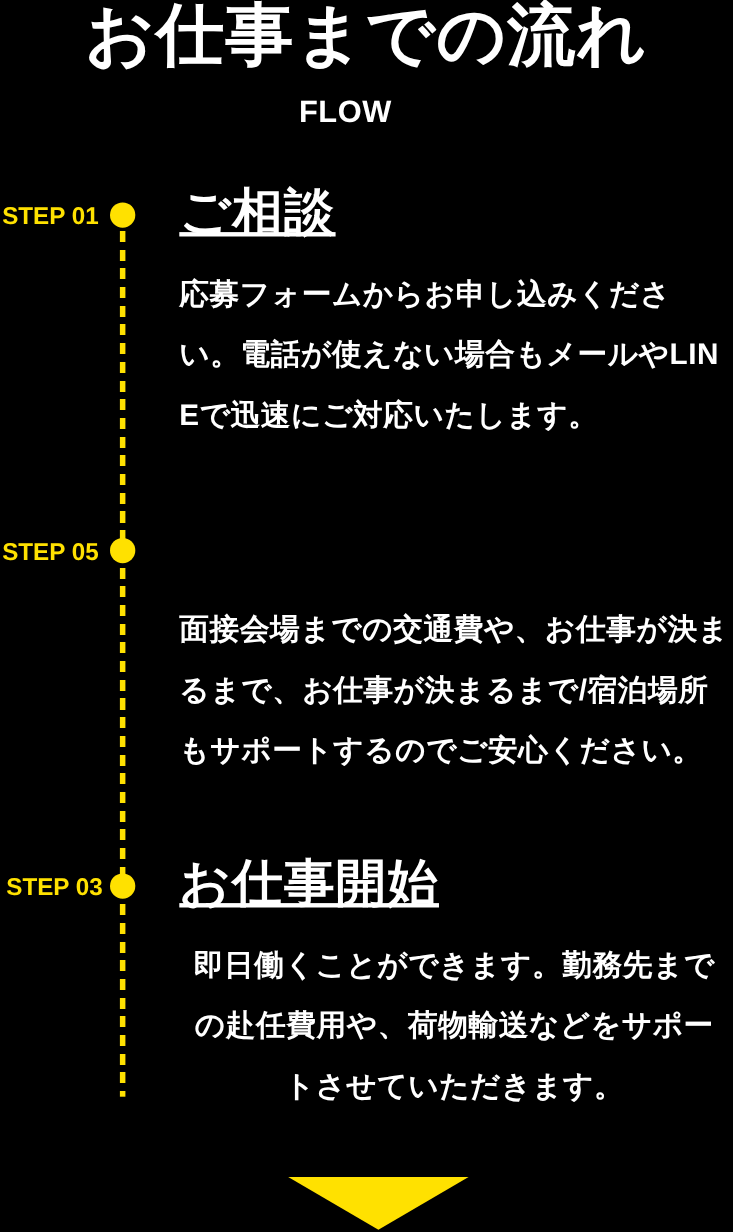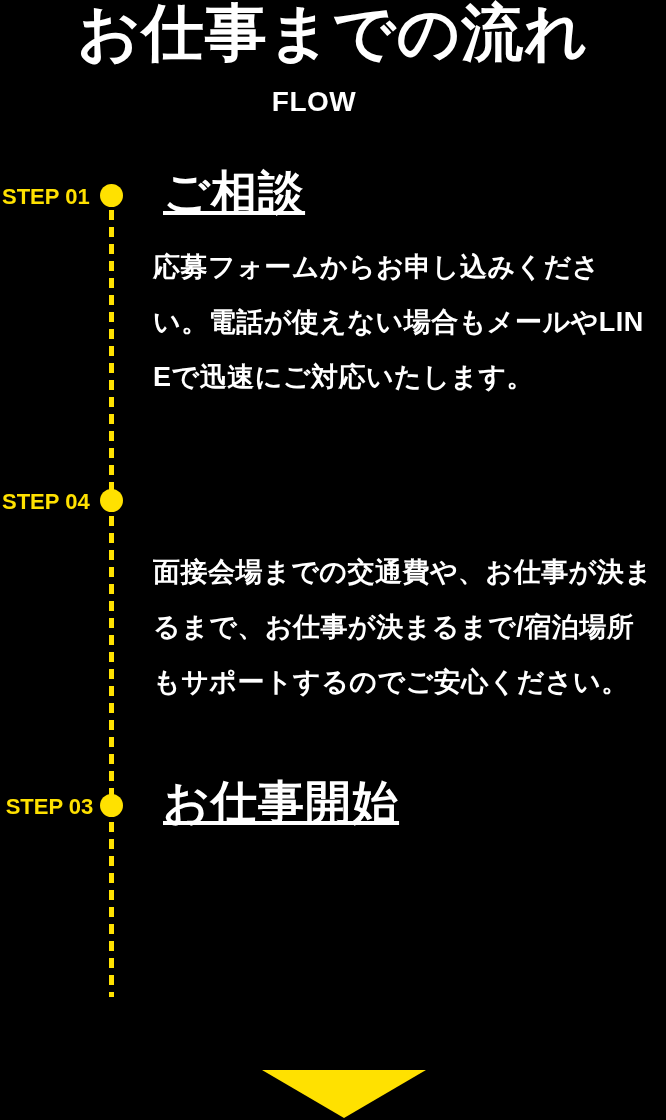--- a/index.html
+++ b/index.html
@@ -103,21 +103,21 @@
     font-size: 46px;
     line-height: 52px;
     font-weight: 900;
     letter-spacing: 1px;
     color: var(--text-white, #ffffff);
     white-space: nowrap;
     text-decoration: underline;
   }
   .step-desc {
     position: absolute;
-    left: 153px;
+    left: 163px;
     top: 240px;
     margin: 0;
     width: 500px;
     font-size: 27px;
     line-height: 55px;
     font-weight: 700;
     letter-spacing: 0.5px;
     color: var(--text-white, #ffffff);
     word-break: break-all;
   }
@@ -145,26 +145,27 @@
   <div class="timeline"></div>
 
   <section class="step step1">
     <span class="step-label">STEP 01</span>
     <span class="step-dot"></span>
     <h2 class="step-heading">ご相談</h2>
     <p class="step-desc">応募フォームからお申し込みください。電話が使えない場合もメールやLINEで迅速にご対応いたします。</p>
   </section>
 
   <section class="step step2">
-    <span class="step-label">STEP 04</span>
+    <span class="step-label">STEP 05</span>
     <span class="step-dot"></span>
     <p class="step-desc">面接会場までの交通費や、お仕事が決まるまで、お仕事が決まるまで/宿泊場所もサポートするのでご安心ください。</p>
   </section>
 
   <section class="step step3">
     <span class="step-label">STEP 03</span>
     <span class="step-dot"></span>
     <h2 class="step-heading">お仕事開始</h2>
+    <p class="step-desc">即日働くことができます。勤務先までの赴任費用や、荷物輸送などをサポートさせていただきます。</p>
   </section>
 
   <div class="down-arrow"></div>
 
 </div>
 
 </body></html>

